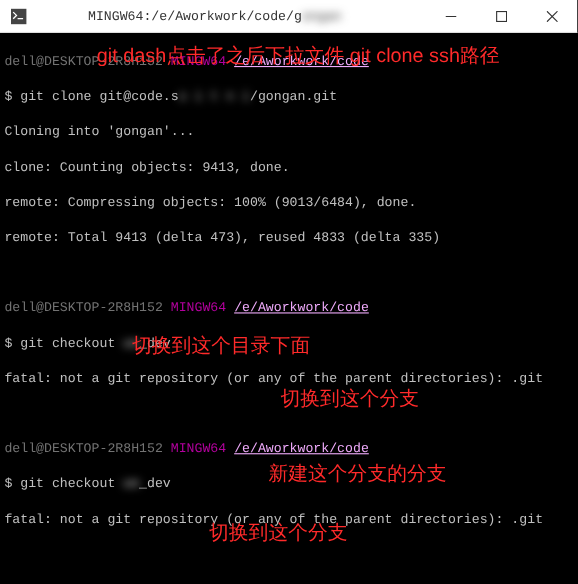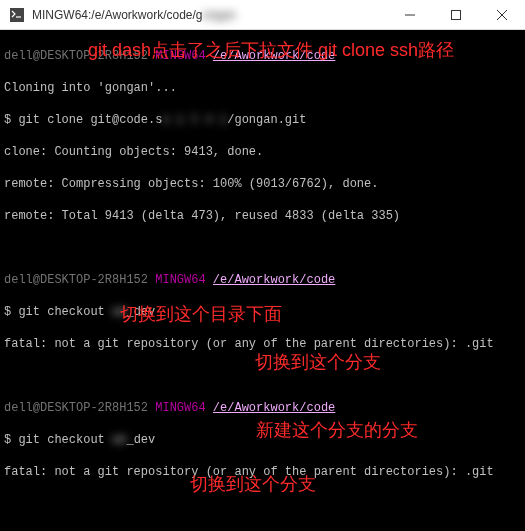--- a/index.html
+++ b/index.html
@@ -18,21 +18,21 @@
     display: flex;
     align-items: center;
     padding-left: 8px;
     border-bottom: 1px solid #ddd;
   }
   .titleicon {
     width: 18px; height: 18px;
     margin-right: 6px;
     display: inline-flex; align-items: center; justify-content: center;
   }
-  .titletext { color: #333; font-family: Liberation Sans, sans-serif; font-size: 12px; flex: 1; }
+  .titletext { color: #333; font-family: Liberation Mono, monospace; font-size: 12px; flex: 1; margin-left: 48px; }
   .winbtns { display: flex; height: 100%; }
   .winbtn {
     width: 46px; height: 30px;
     display: flex; align-items: center; justify-content: center;
     color: #333;
   }
   .term {
     padding: 2px 4px;
     line-height: 16px;
     white-space: pre;
@@ -85,24 +85,24 @@
         <svg width="10" height="10">
           <line x1="0" y1="0" x2="10" y2="10" stroke="#333" stroke-width="1"></line>
           <line x1="10" y1="0" x2="0" y2="10" stroke="#333" stroke-width="1"></line>
         </svg>
       </div>
   </div>
 </div>
 
 <div class="term">
 <span class="ln"><span class="g">dell@DESKTOP-2R8H152</span> <span class="p">MINGW64</span> <span class="y">/e/Aworkwork/code</span></span>
+<span class="ln"><span>$ git clone git@code.s</span><span class="blur">o i t n i</span><span>/gongan.git</span></span>
 <span class="ln">Cloning into 'gongan'...</span>
-<span class="ln"><span>$ git clone git@code.s</span><span class="blur">o i t n i</span><span>/gongan.git</span></span>
 <span class="ln">clone: Counting objects: 9413, done.</span>
-<span class="ln">remote: Compressing objects: 100% (9013/6762), done.</span>
+<span class="ln">remote: Compressing objects: 100% (9013/6484), done.</span>
 <span class="ln">remote: Total 9413 (delta 473), reused 4833 (delta 335)</span>
 <span class="ln"> </span>
 <span class="ln"><span class="g">dell@DESKTOP-2R8H152</span> <span class="p">MINGW64</span> <span class="y">/e/Aworkwork/code</span></span>
 <span class="ln"><span>$ git checkout </span><span class="blur">wm</span><span>_dev</span></span>
 <span class="ln">fatal: not a git repository (or any of the parent directories): .git</span>
 <span class="ln"> </span>
 <span class="ln"><span class="g">dell@DESKTOP-2R8H152</span> <span class="p">MINGW64</span> <span class="y">/e/Aworkwork/code</span></span>
 <span class="ln"><span>$ git checkout </span><span class="blur">wm</span><span>_dev</span></span>
 <span class="ln">fatal: not a git repository (or any of the parent directories): .git</span>
 
@@ -122,14 +122,14 @@
 
 
 
 
 
 </div>
 
 <div class="annot" style="top:38px; left:88px;">git dash点击了之后下拉文件 git clone ssh路径</div>
 <div class="annot" style="top:302px; left:120px;text-align:center;">切换到这个目录下面</div>
 <div class="annot" style="top:350px; left:255px;">切换到这个分支</div>
-<div class="annot" style="top:418px; left:256px;">新建这个分支的分支</div>
+<div class="annot" style="top:418px; left:244px;">新建这个分支的分支</div>
 <div class="annot" style="top:472px; left:190px;">切换到这个分支</div>
 
 </body></html>

